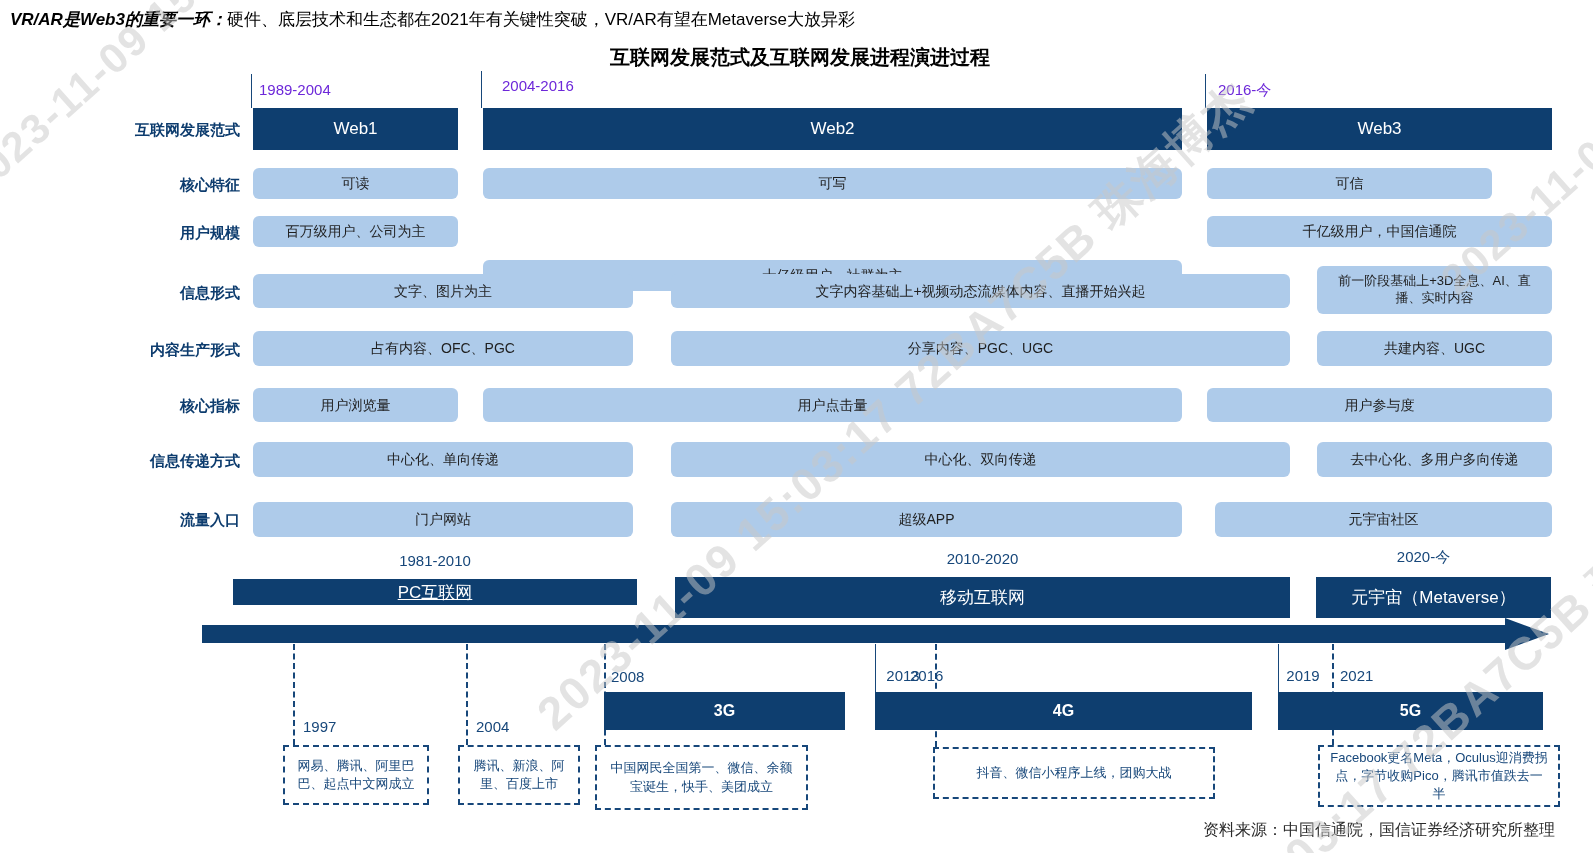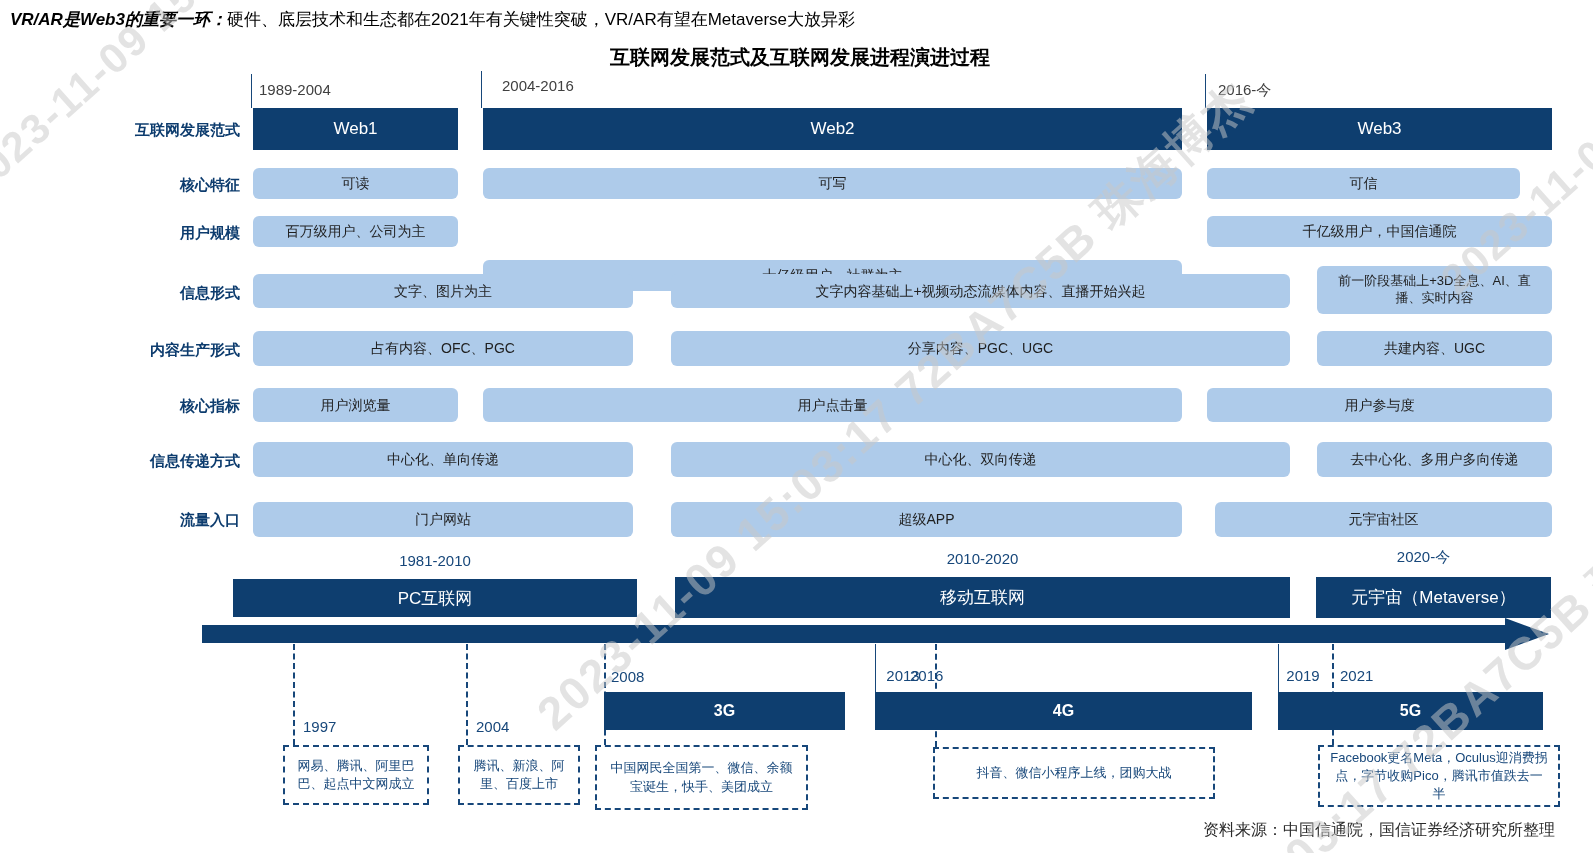--- a/index.html
+++ b/index.html
@@ -5,21 +5,21 @@
   html,body{margin:0;padding:0;background:#fff;}
   #root{
     position:relative;width:1593px;height:853px;background:#ffffff;overflow:hidden;
     font-family:"Liberation Sans","DejaVu Sans",sans-serif;
   }
   .c{position:absolute;box-sizing:border-box;}
   .lead{left:10px;top:8px;font-size:17px;color:#000;white-space:nowrap;z-index:2;}
   .lead b{font-weight:bold;font-style:italic;}
   .charttitle{left:400px;top:44px;width:800px;text-align:center;font-size:20px;font-weight:bold;color:#000;z-index:2;}
   .rowlab{width:150px;color:#0d3c6e;font-weight:bold;font-size:15px;text-align:right;z-index:2;}
-  .period{color:#404040;font-size:15px;white-space:nowrap;z-index:2;}
+  .period{color:#6d28d9;font-size:15px;white-space:nowrap;z-index:2;}
   .ptick{width:0;border-left:1px solid #17477a;z-index:1;}
   .hdr{background:#0e3e6f;color:#fff;display:flex;align-items:center;justify-content:center;font-size:17px;z-index:1;}
   .cell{background:#aecbea;border-radius:6px;display:flex;align-items:center;justify-content:center;
         text-align:center;font-size:14px;color:#1f1f1f;padding:0 10px;line-height:1.3;z-index:1;}
   .cell.small{font-size:13px;}
   .phase{background:#0e3e6f;color:#fff;display:flex;align-items:center;justify-content:center;font-size:17px;z-index:1;}
   .bar{background:#0e3e6f;z-index:1;}
   .arrowhead{width:0;height:0;border-left:44px solid #0e3e6f;border-top:16px solid transparent;border-bottom:16px solid transparent;z-index:1;}
   .dashv{width:0;border-left:2px dashed #17477a;z-index:0;}
   .solidv{width:0;border-left:1px solid #17477a;z-index:0;}
@@ -57,21 +57,21 @@
   <div class="c period" style="left:489px;top:77px;margin-left:13px;">2004-2016</div>
   <div class="c ptick" style="left:1205px;top:74px;height:34px;"></div>
   <div class="c period" style="left:1218px;top:81px;">2016-今</div>
 
   <div class="c hdr" style="left:253px;top:108px;width:205px;height:42px;">Web1</div>
   <div class="c hdr" style="left:483px;top:108px;width:699px;height:42px;">Web2</div>
   <div class="c hdr" style="left:1207px;top:108px;width:345px;height:42px;">Web3</div>
 
   <div class="c cell" style="left:253px;top:168px;width:205px;height:31px;">可读</div>
   <div class="c cell" style="left:483px;top:168px;width:699px;height:31px;">可写</div>
-  <div class="c cell" style="left:1207px;top:168px;width:313px;height:31px;">可信</div>
+  <div class="c cell" style="left:1207px;top:168px;width:285px;height:31px;">可信</div>
 
   <div class="c cell" style="left:253px;top:216px;width:205px;height:31px;">百万级用户、公司为主</div>
   <div class="c cell" style="left:483px;top:216px;width:699px;height:31px;margin-top:44px;">十亿级用户，社群为主</div>
   <div class="c cell" style="left:1207px;top:216px;width:345px;height:31px;">千亿级用户，中国信通院</div>
 
   <div class="c cell" style="left:253px;top:274px;width:380px;height:34px;">文字、图片为主</div>
   <div class="c cell" style="left:671px;top:274px;width:619px;height:34px;">文字内容基础上+视频动态流媒体内容、直播开始兴起</div>
   <div class="c cell small" style="left:1317px;top:266px;width:235px;height:48px;">前一阶段基础上+3D全息、AI、直播、实时内容</div>
 
   <div class="c cell" style="left:253px;top:331px;width:380px;height:35px;">占有内容、OFC、PGC</div>
@@ -87,21 +87,21 @@
   <div class="c cell" style="left:1317px;top:442px;width:235px;height:35px;text-align:right;">去中心化、多用户多向传递</div>
 
   <div class="c cell" style="left:253px;top:502px;width:380px;height:35px;">门户网站</div>
   <div class="c cell" style="left:671px;top:502px;width:511px;height:35px;">超级APP</div>
   <div class="c cell" style="left:1215px;top:502px;width:337px;height:35px;">元宇宙社区</div>
 
   <div class="c yr ctr" style="left:233px;top:552px;width:404px;">1981-2010</div>
   <div class="c yr ctr" style="left:675px;top:550px;width:615px;">2010-2020</div>
   <div class="c yr ctr" style="left:1316px;top:548px;width:215px;">2020-今</div>
 
-  <div class="c phase" style="left:233px;top:579px;width:404px;height:38px;">PC互联网</div>
+  <div class="c phase" style="left:233px;top:579px;width:404px;height:26px;text-decoration:underline;">PC互联网</div>
   <div class="c phase" style="left:675px;top:577px;width:615px;height:41px;">移动互联网</div>
   <div class="c phase" style="left:1316px;top:577px;width:235px;height:41px;">元宇宙（Metaverse）</div>
 
   <div class="c bar" style="left:202px;top:625px;width:1305px;height:18px;"></div>
   <div class="c arrowhead" style="left:1505px;top:618px;"></div>
 
   <div class="c dashv" style="left:293px;top:644px;height:101px;"></div>
   <div class="c dashv" style="left:466px;top:644px;height:101px;"></div>
   <div class="c dashv" style="left:604px;top:644px;height:101px;"></div>
   <div class="c solidv" style="left:875px;top:644px;height:48px;"></div>

